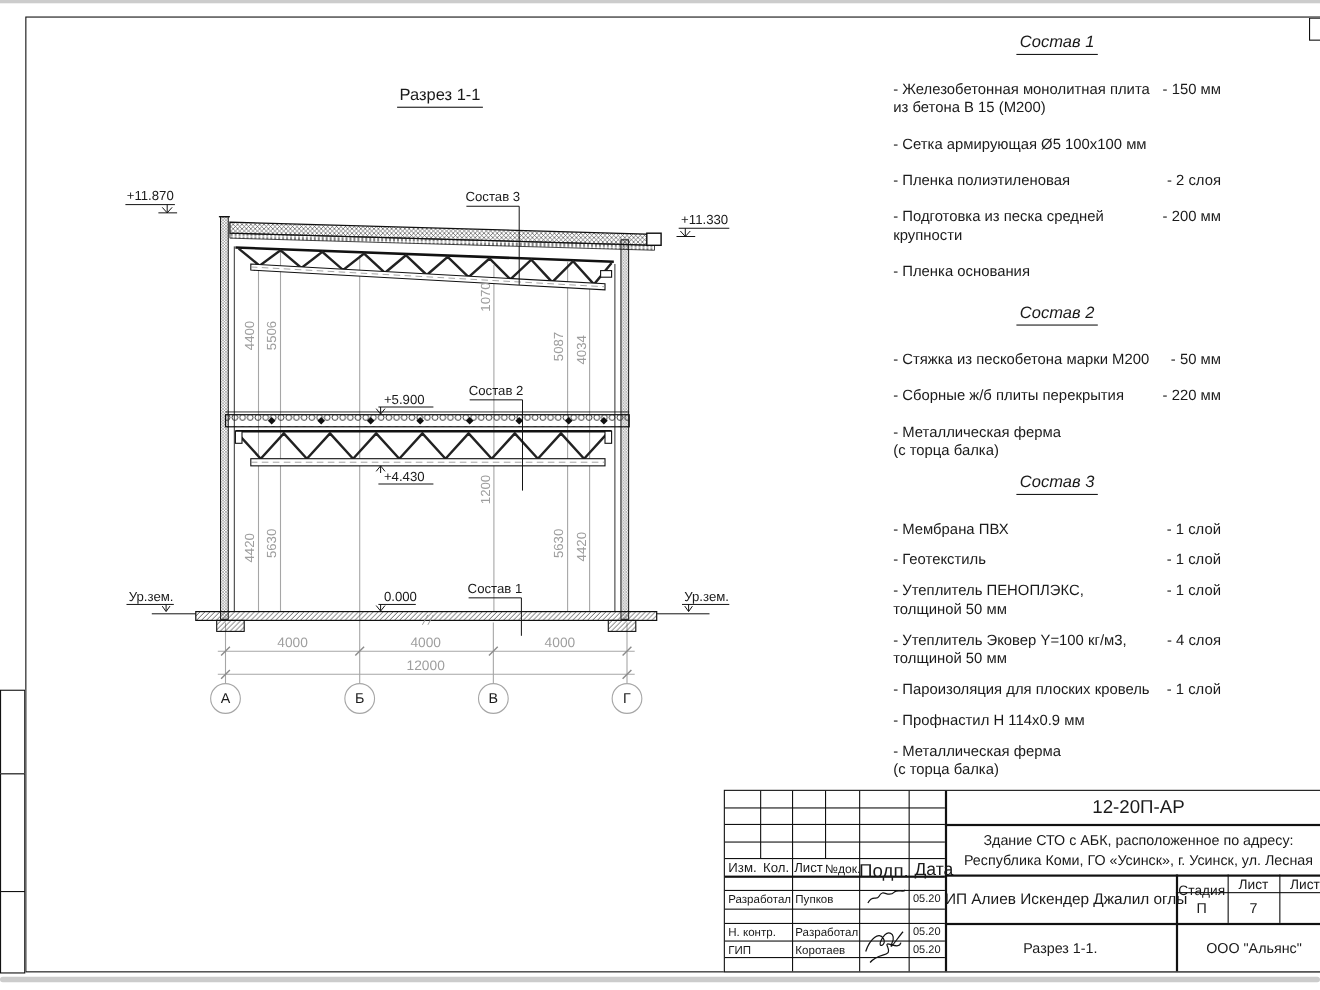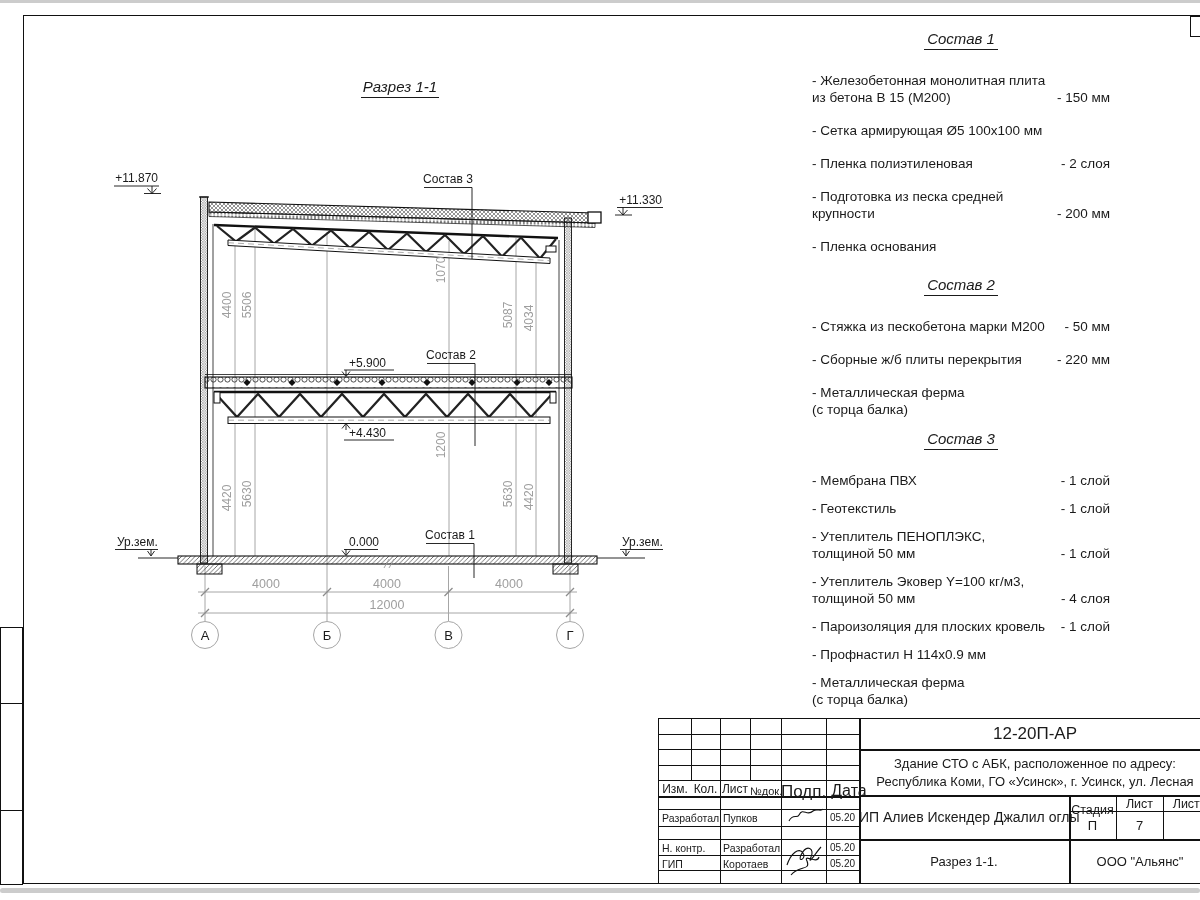--- a/index.html
+++ b/index.html
@@ -5,27 +5,27 @@
   html,body{margin:0;padding:0}
   body{width:1200px;height:900px;position:relative;background:#fff;overflow:hidden;
        font-family:"Liberation Sans",sans-serif;color:#1a1a1a}
   .abs{position:absolute}
   .edge{background:#ccc}
   .frame{position:absolute;left:23px;top:15px;width:1190px;height:869px;border:1.6px solid #111;box-sizing:border-box}
   .sidebox{position:absolute;left:0;width:23px;border:1px solid #111;box-sizing:border-box;background:#fff}
   .trbox{position:absolute;left:1190px;top:16px;width:16px;height:21px;border:1px solid #111;box-sizing:border-box;background:#fff}
   
   .dwg-title{position:absolute;left:340px;top:78px;width:120px;text-align:center;
-             font-style:italic;font-size:15px}
+             font-size:15px}
   .dwg-title span{border-bottom:1.2px solid #1a1a1a;padding:0 2px 2px 2px}
   
   .spec{position:absolute;left:812px;width:298px;font-size:13.5px;line-height:17px}
   .spec-title{text-align:center;font-style:italic;font-size:15px;margin-bottom:25px}
   .spec-title span{border-bottom:1.2px solid #1a1a1a;padding:0 3px 2px 3px}
-  .spec-row{display:flex;justify-content:space-between;align-items:flex-end;margin-bottom:16px}
+  .spec-row{display:flex;justify-content:space-between;margin-bottom:16px}
   .spec3 .spec-row{margin-bottom:11px}
   .spec-name{white-space:pre-line}
   .spec-val{white-space:nowrap;margin-left:8px}
   
   .tb-line{position:absolute;background:#111}
   .tb-text{position:absolute;white-space:nowrap}
   .ctr{text-align:center}
   .pre{white-space:pre-line}
   svg text{font-family:"Liberation Sans",sans-serif}
 </style>

